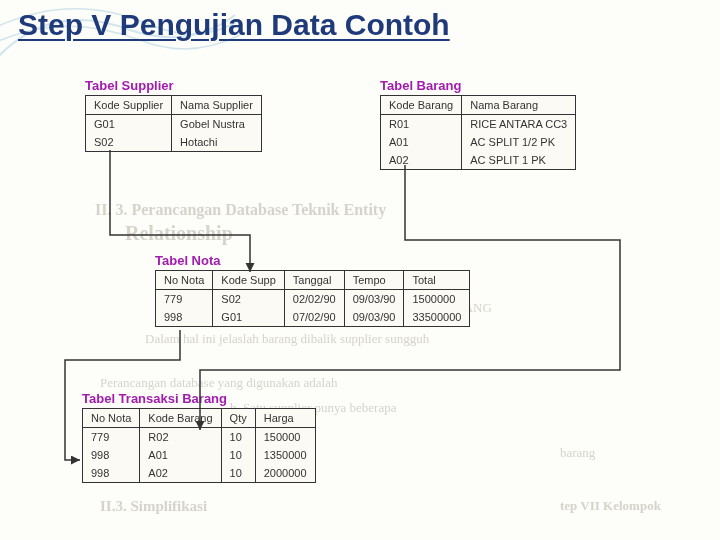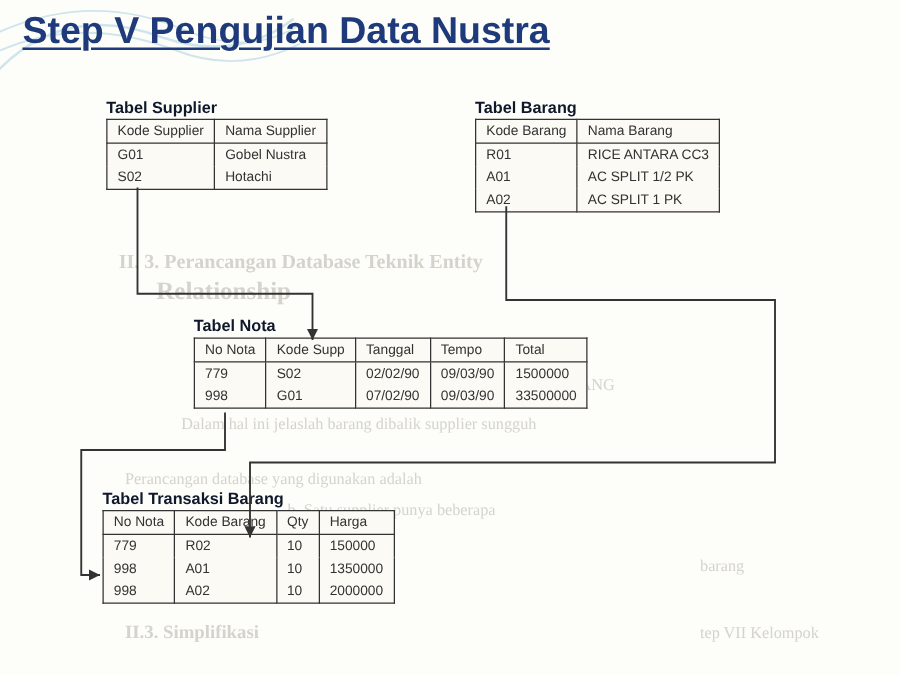--- a/index.html
+++ b/index.html
@@ -35,21 +35,21 @@
     font-family: Georgia, serif;
     font-size: 13px;
     white-space: nowrap;
     pointer-events: none;
   }
   .tbl-wrap { position: absolute; }
   .tbl-label {
     font-family: Arial, sans-serif;
     font-weight: bold;
     font-size: 13px;
-    color: #0f172a;
+    color: #a21caf;
     margin-bottom: 2px;
   }
   table.db {
     border-collapse: collapse;
     background: #fcfaf4;
   }
   table.db th, table.db td {
     border: 1.5px solid #333;
     font-family: Arial, sans-serif;
     font-size: 11px;
@@ -70,32 +70,32 @@
 <body>
 
 <div class="bg-swirl">
 <svg viewBox="0 0 250 100">
   <path d="M5,70 Q60,10 140,40 Q200,60 245,25" stroke="#6ab0c9" stroke-width="2" fill="none"></path>
   <path d="M0,55 Q70,20 150,50 Q200,70 250,45" stroke="#6ab0c9" stroke-width="1.5" fill="none"></path>
   <path d="M0,40 Q80,0 160,35 Q210,55 250,30" stroke="#6ab0c9" stroke-width="1.5" fill="none"></path>
 </svg>
 </div>
 
-<div class="title">Step V Pengujian Data Nustra</div>
+<div class="title">Step V Pengujian Data Contoh</div>
 
 <div class="bgtext" style="top:201px;left:95px;font-size:16px;font-weight:bold">II. 3. Perancangan Database Teknik Entity</div>
 <div class="bgtext" style="top:222px;left:125px;font-size:20px;font-weight:bold">Relationship</div>
 <div class="bgtext" style="top:300px;left:195px">TABEL RELASI ANTARA SUPPLIER DAN BARANG</div>
 <div class="bgtext" style="top:331px;left:145px">Dalam hal ini jelaslah barang dibalik supplier sungguh</div>
 <div class="bgtext" style="top:375px;left:100px">Perancangan database yang digunakan adalah</div>
 <div class="bgtext" style="top:400px;left:230px">b. Satu supplier punya beberapa</div>
 <div class="bgtext" style="top:425px;left:230px">c. Satu barang</div>
 <div class="bgtext" style="top:498px;left:100px;font-size:15px;font-weight:bold">II.3. Simplifikasi</div>
 <div class="bgtext" style="top:445px;left:560px">barang</div>
-<div class="bgtext" style="top:498px;left:560px;font-weight:normal">tep VII Kelompok</div>
+<div class="bgtext" style="top:498px;left:560px;font-weight:bold">tep VII Kelompok</div>
 
 <div class="tbl-wrap" style="top:78px;left:85px">
   <div class="tbl-label">Tabel Supplier</div>
   <table class="db">
     <tbody>
         <tr>
       <th>Kode Supplier</th>
       <th>Nama Supplier</th>
     </tr>
     <tr>

